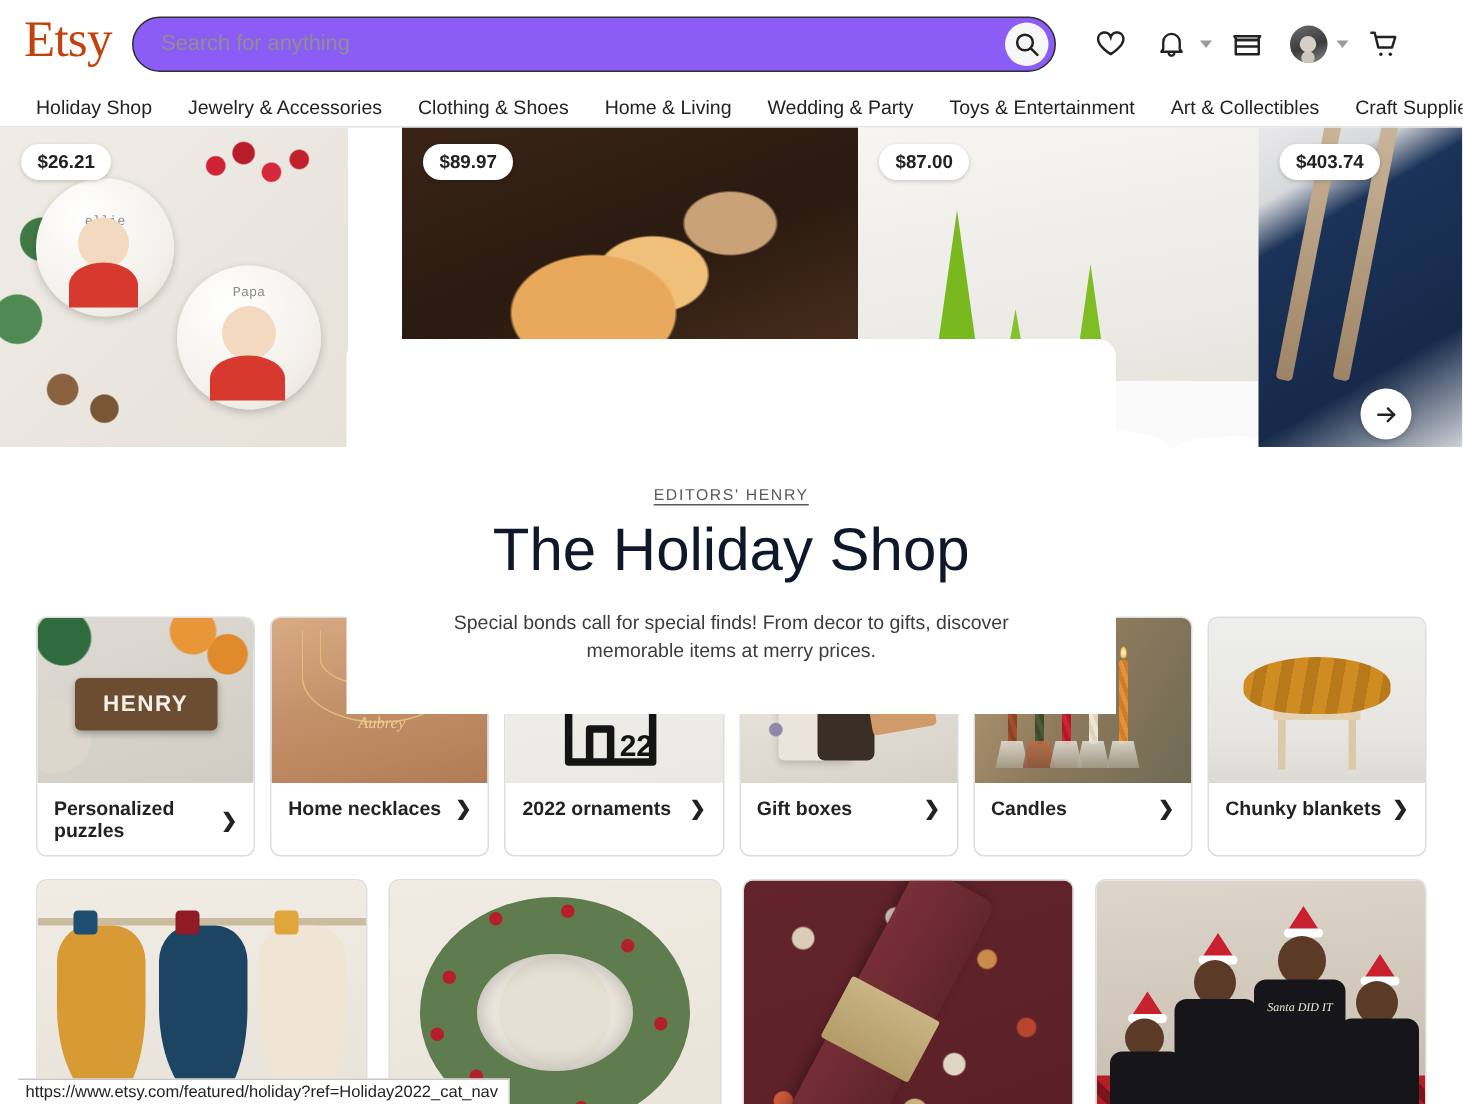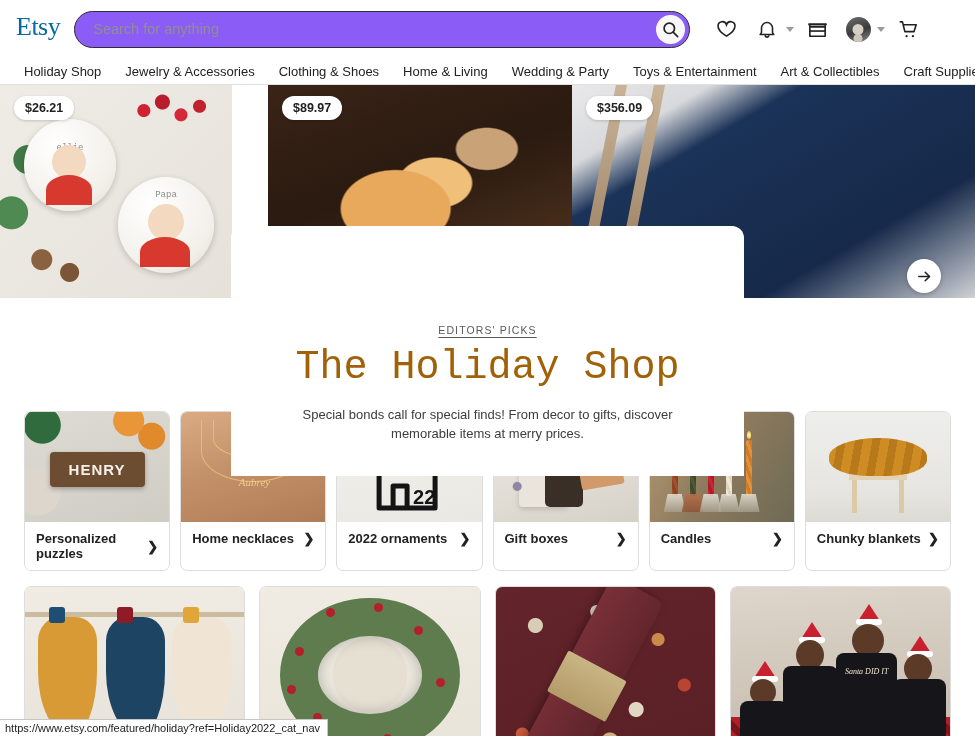--- a/index.html
+++ b/index.html
@@ -10,21 +10,21 @@
   }
   body { position: relative; }
 
   
   .header {
     height: 58px; display: flex; align-items: center;
     padding: 0 16px; gap: 14px; background: #fff;
   }
   .logo {
     font-family: "Liberation Serif", serif;
-    font-size: 26px; color: #0369a1; letter-spacing: -.5px;
+    font-size: 34px; color: #c2410c; letter-spacing: -.5px;
     line-height: 1; padding-bottom: 4px; cursor: pointer;
   }
   .searchwrap {
     flex: 1; height: 37px; border: 1px solid #2f2f2f; border-radius: 20px;
     background: #8b5cf6; display: flex; align-items: center;
     padding: 0 4px 0 18px; max-width: 616px;
   }
   .searchwrap input {
     flex: 1; border: 0; outline: 0; background: transparent;
     font-size: 14.5px; color: #222; font-family: "Liberation Sans", sans-serif;
@@ -82,22 +82,22 @@
   }
   .hero-text {
     position: absolute; left: 231px; top: 213px; width: 513px; z-index: 6;
     background: #fff; text-align: center; padding: 26px 26px 16px;
   }
   .eyebrow {
     font-size: 10.5px; letter-spacing: 1.1px; color: #595959;
     text-decoration: underline; text-underline-offset: 3px; cursor: pointer;
   }
   .hero-title {
-    font-family: Liberation Mono, monospace; font-size: 40px;
-    color: #a16207; margin: 9px 0 11px; font-weight: normal;
+    font-family: Liberation Sans, sans-serif; font-size: 40px;
+    color: #0f172a; margin: 9px 0 11px; font-weight: normal;
   }
   .hero-sub {
     font-size: 13px; color: #3c3c3c; line-height: 1.45;
     max-width: 430px; margin: 16px auto;
   }
   .next-btn {
     position: absolute; right: 34px; top: 174px; width: 34px; height: 34px;
     border-radius: 50%; background: #fff; border: 0; cursor: pointer;
     box-shadow: 0 1px 5px rgba(0,0,0,.26); z-index: 7;
     display: flex; align-items: center; justify-content: center;
@@ -121,21 +121,21 @@
   .grid2 .thumb { height: 175px; }
   .clabel {
     display: flex; align-items: center; justify-content: space-between;
     padding: 9px 11px; font-size: 13px; font-weight: bold; color: #222;
     background: #fff; gap: 6px;
   }
   .chev { flex-shrink: 0; }
 
   
   .status {
-    position: absolute; left: 0; bottom: 0; z-index: 30;
+    position: absolute; left: 12px; bottom: 0; z-index: 30;
     background: #fff; border: 1px solid #c6c6c6; border-left: 0; border-bottom: 0;
     font-size: 11px; color: #222; padding: 2px 7px 2px 5px;
     font-family: "Liberation Sans", sans-serif;
   }
 
   
   .img-orn {
     background:
       radial-gradient(circle at 18% 82%, #8a6240 0 10px, transparent 11px),
       radial-gradient(circle at 30% 88%, #7a5636 0 9px, transparent 10px),
@@ -376,40 +376,47 @@
       <div class="orn-name" style="margin-top:13px">Papa</div>
       <div class="orn-face" style="position:absolute;left:30px;top:27px;width:36px;height:36px"></div>
       <div class="orn-body" style="position:absolute;left:22px;top:60px;width:50px;height:30px"></div>
     </div>
   </div>
 
   <div class="hpanel img-food" style="width:304px">
     <div class="price">$89.97</div>
   </div>
 
+  <div class="hpanel img-trees" style="width:267px">
+    <div class="price">$87.00</div>
+    <div class="tree" style="left:48px;border-bottom:128px solid #7ab81f"></div>
+    <div class="tree" style="left:94px;border-left-width:11px;border-right-width:11px;border-bottom:62px solid #86c22c"></div>
+    <div class="tree" style="left:142px;border-left-width:13px;border-right-width:13px;border-bottom:92px solid #7fbd24"></div>
+    <div class="snow"></div>
+  </div>
 
   <div class="hpanel img-blue" style="flex:1">
-    <div class="price">$356.09</div>
+    <div class="price">$403.74</div>
     <div class="blue-strap" style="left:28px"></div>
     <div class="blue-strap" style="left:66px"></div>
   </div>
 
   <div class="hero-card"></div>
 
   <button class="next-btn">
     <svg width="17" height="17" viewBox="0 0 24 24" fill="none" stroke="#222" stroke-width="2.2">
       <line x1="4" y1="12" x2="19" y2="12" stroke-linecap="round"></line>
       <polyline points="13,6 19,12 13,18" stroke-linecap="round" stroke-linejoin="round"></polyline>
     </svg>
   </button>
 </div>
 
 <div style="position:relative;height:104px">
   <div class="hero-text" style="top:0">
-    <div class="eyebrow">EDITORS' PICKS</div>
+    <div class="eyebrow">EDITORS' HENRY</div>
     <div class="hero-title">The Holiday Shop</div>
     <div class="hero-sub">Special bonds call for special finds! From decor to gifts, discover memorable items at merry prices.</div>
   </div>
 </div>
 
 <div class="grid1">
 
   <div class="card">
     <div class="thumb img-puzzle">
       <div class="puzzle-plate">HENRY</div>

